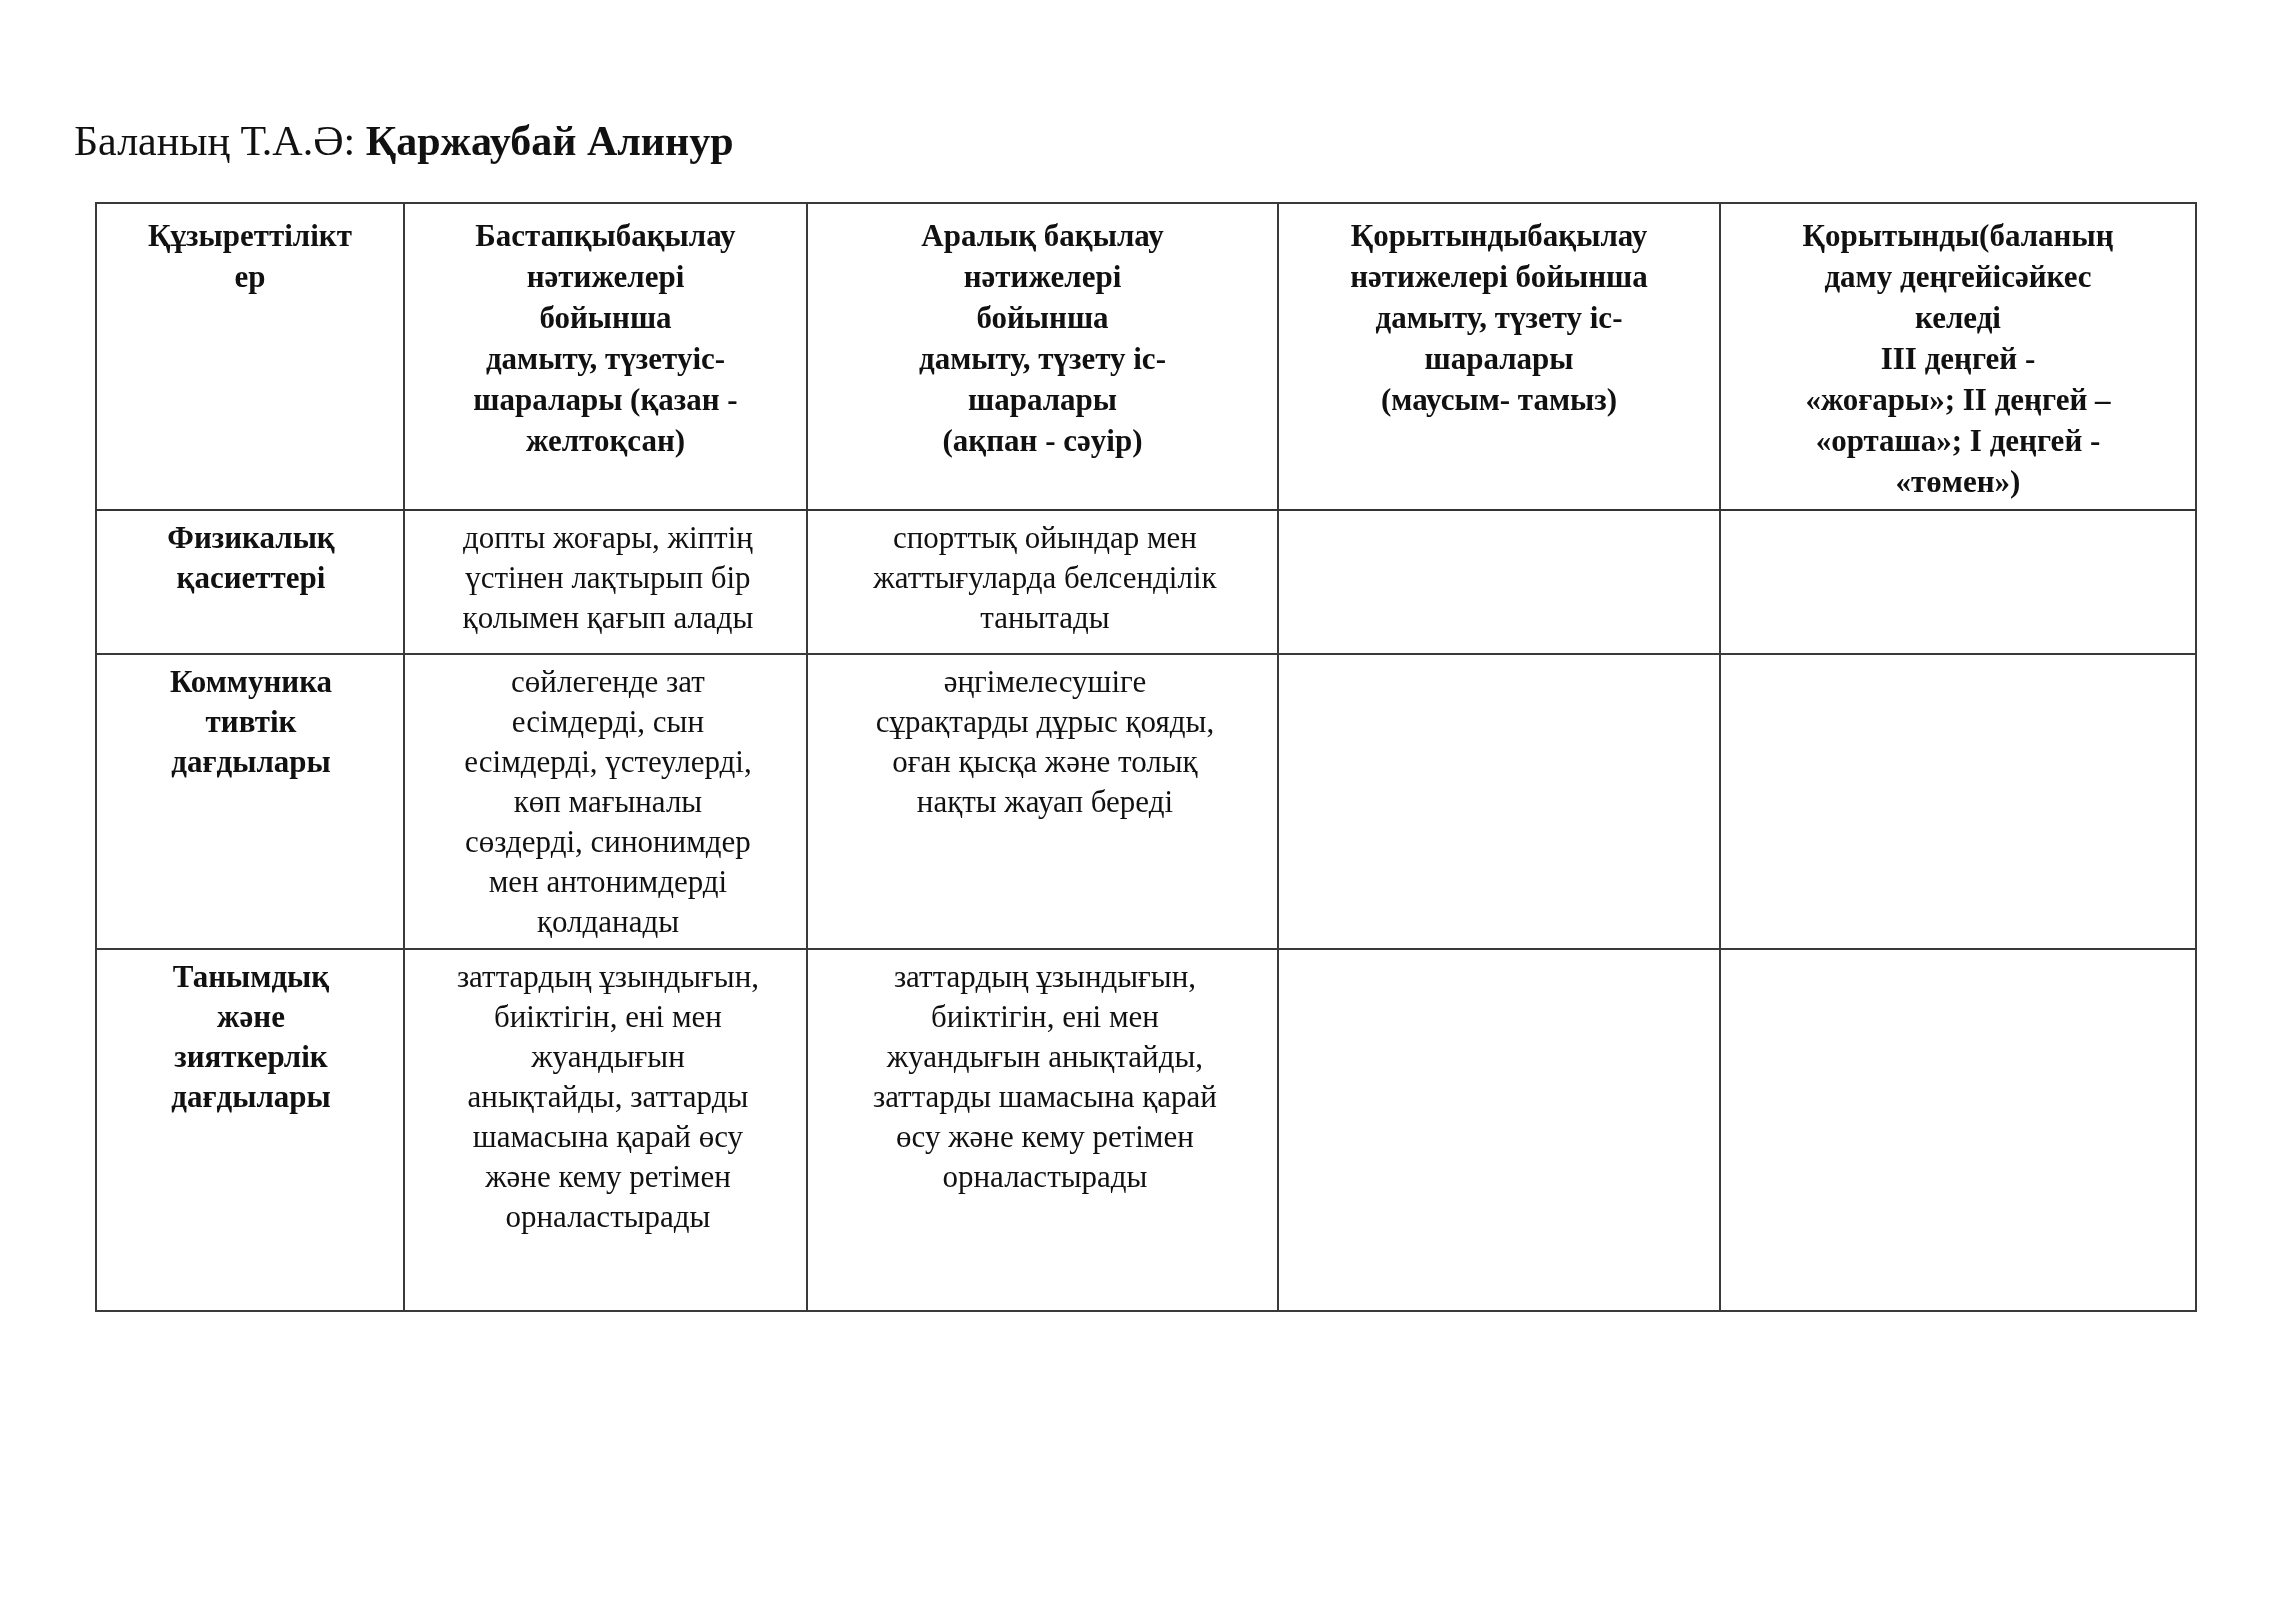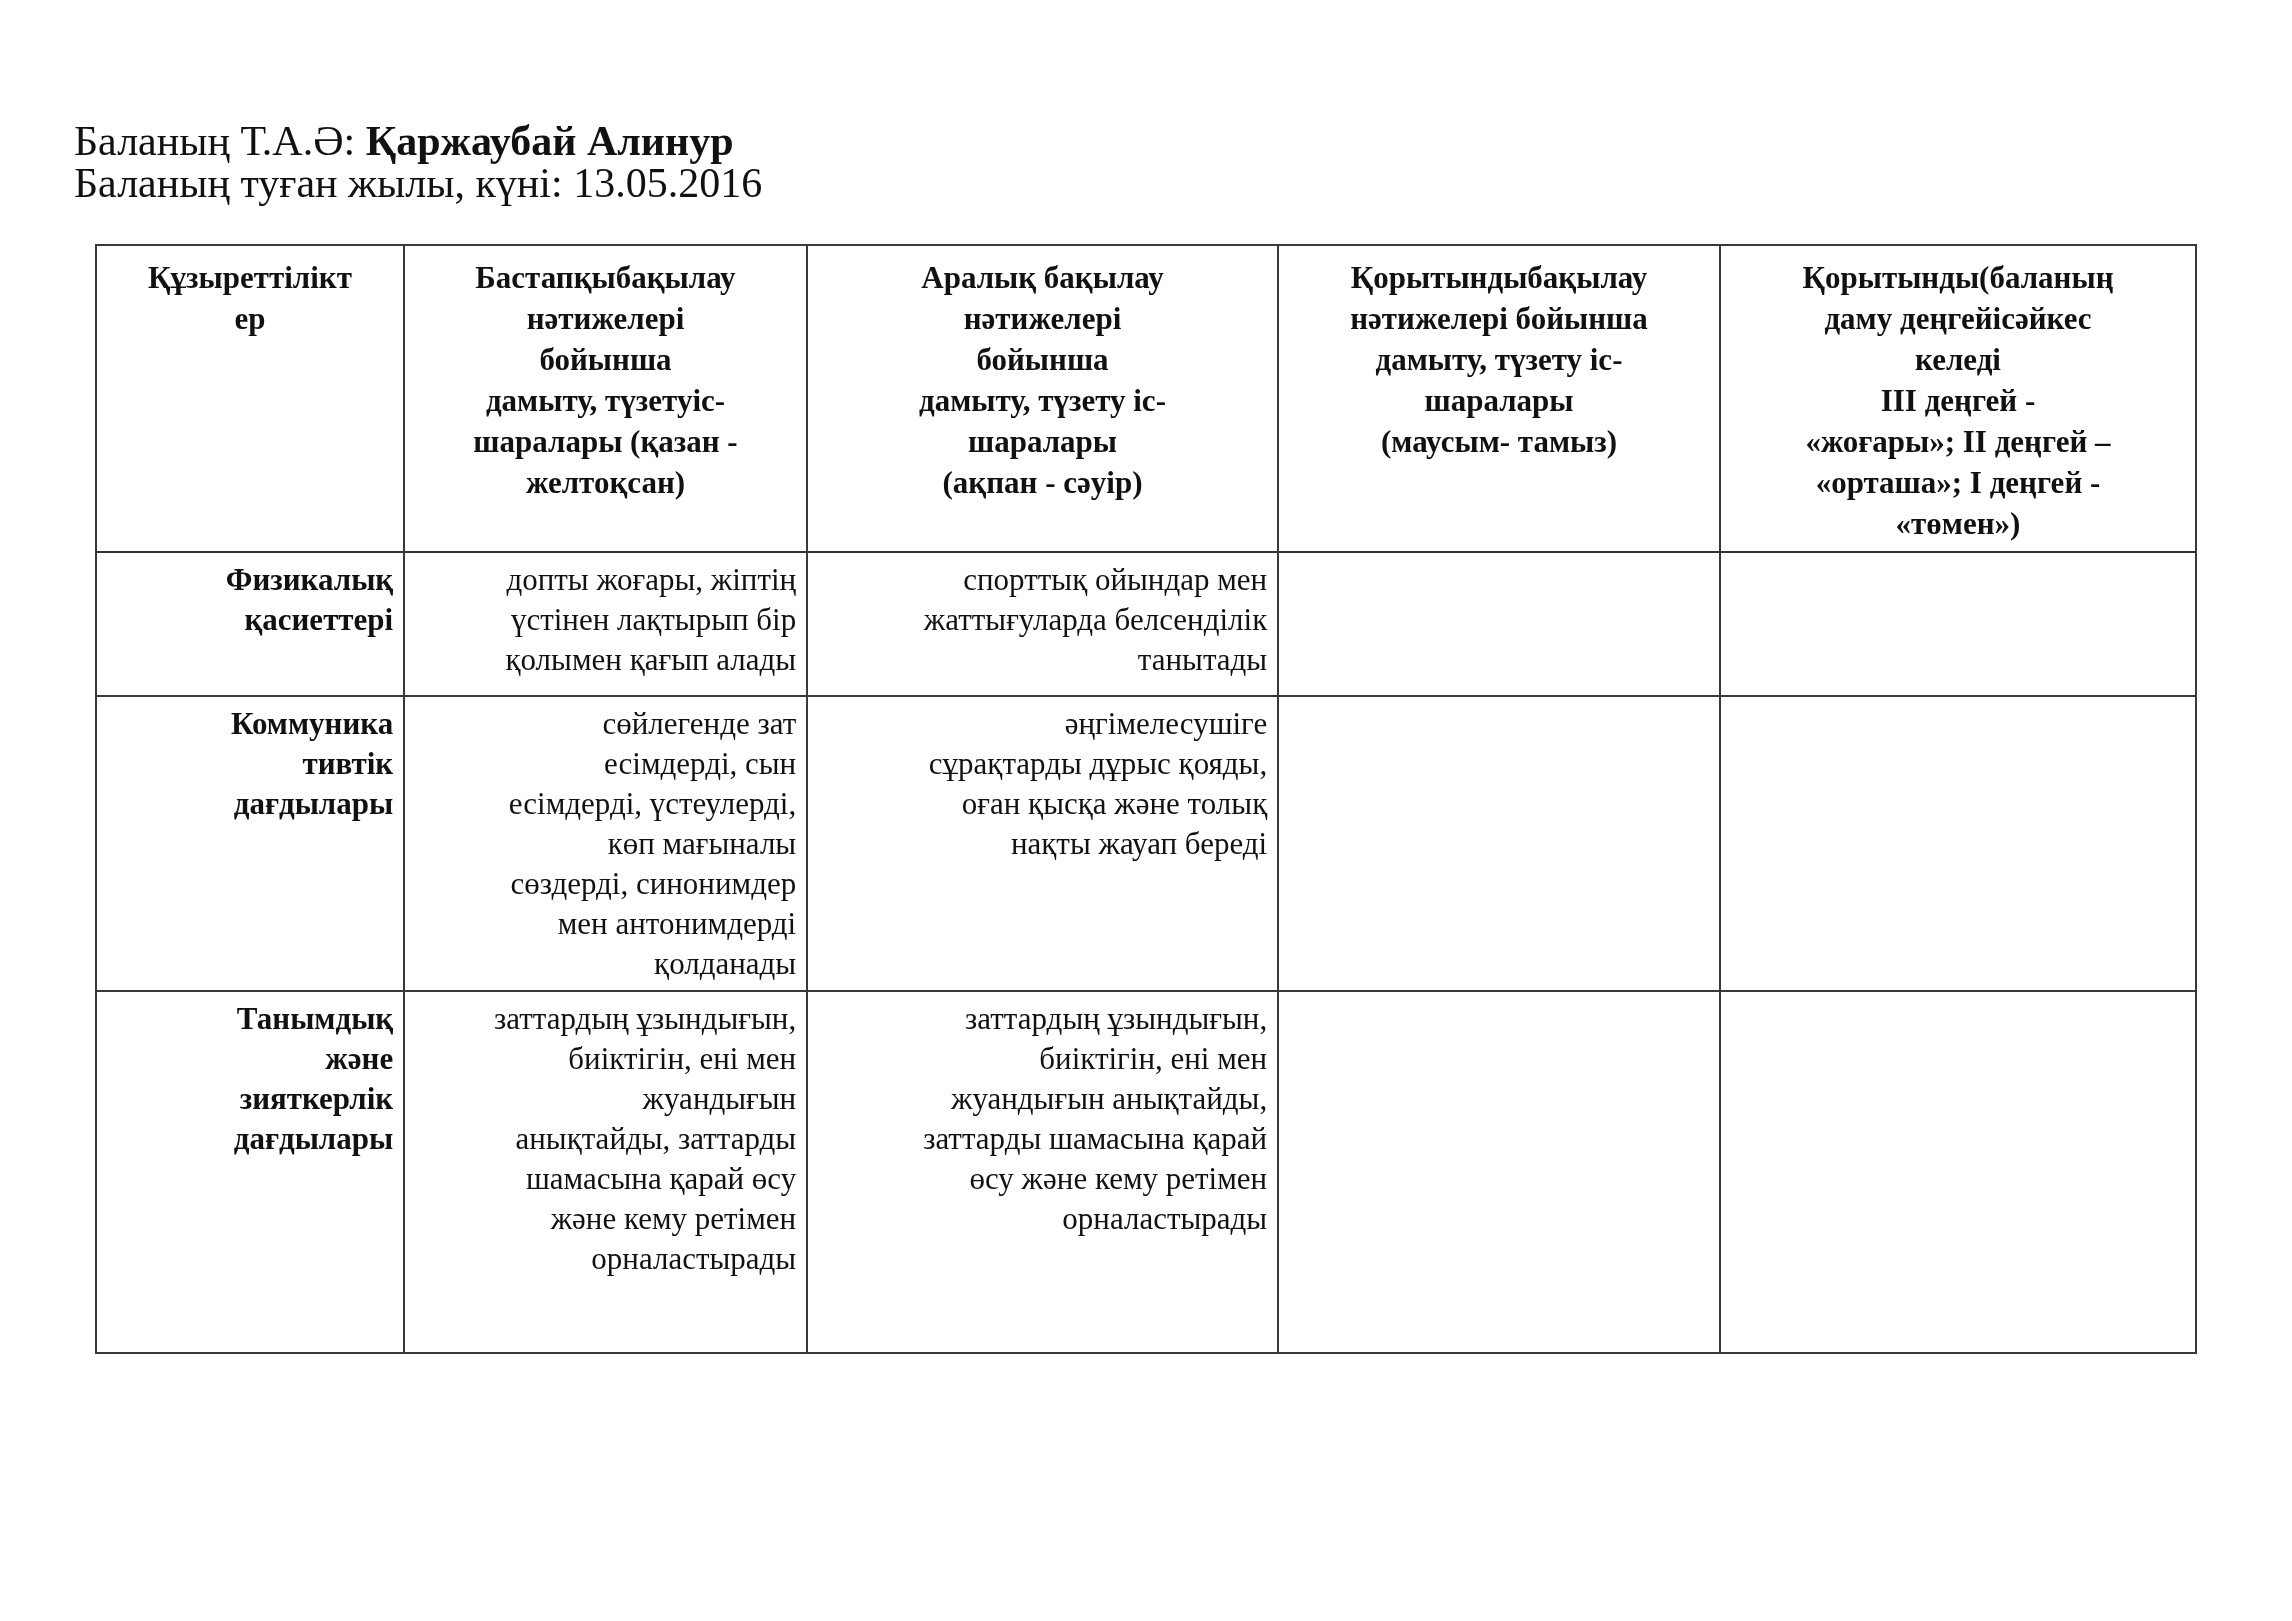--- a/index.html
+++ b/index.html
@@ -55,21 +55,21 @@
     font-size: 31px;
     font-weight: bold;
     line-height: 41px;
     text-align: center;
     padding: 10.8px 7.8px 7.8px 7.8px;
   }
   .dev-table thead th { border-bottom: 2.9px solid #333333; }
   .dev-table td {
     font-size: 31px;
     line-height: 40px;
-    text-align: right;
+    text-align: center;
     padding: 6.9px 9.8px 5.9px 14.7px;
   }
   .dev-table td.comp-cell {
     font-weight: bold;
     padding-left: 11.8px;
   }
   tr.header-row th { height: 307px; }
   tr.body-row-0 td { height: 144px; }
   tr.body-row-1 td { height: 295px; }
   tr.body-row-2 td { height: 362px; }
@@ -77,24 +77,20 @@
 </head>
 <body>
 
 <div class="page">
 
 
   <div class="info-block">
     <div class="info-line">
       <span>Баланың Т.А.Ә:</span>
       <span class="bold">Қаржаубай Алинур</span>
-    </div>
-    <div class="info-line">
-      <span>Баланың туған жылы, күні:</span>
-      <span>13.05.2016</span>
     </div>
   </div>
 
   <table class="dev-table">
     <colgroup>
       <col class="c1">
         <col class="c2">
         <col class="c3">
         <col class="c4">
         <col class="c5">

